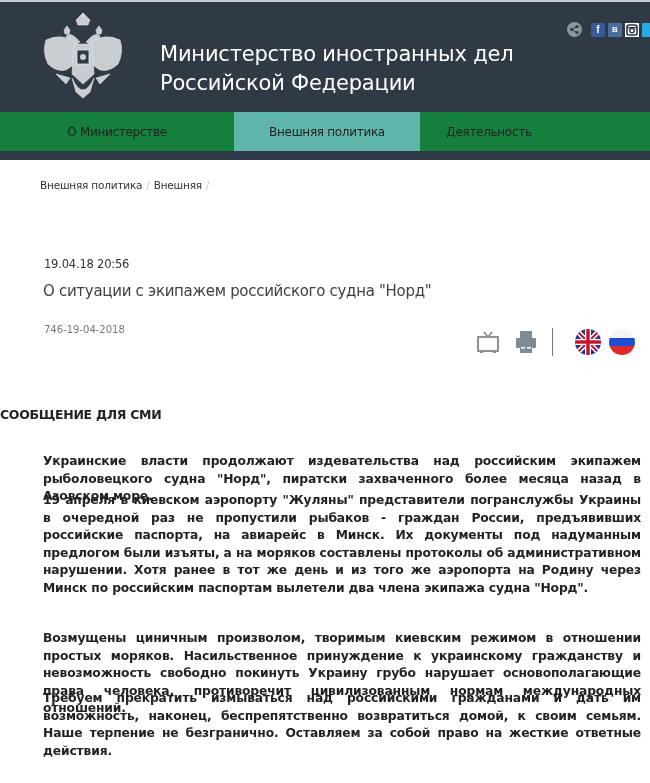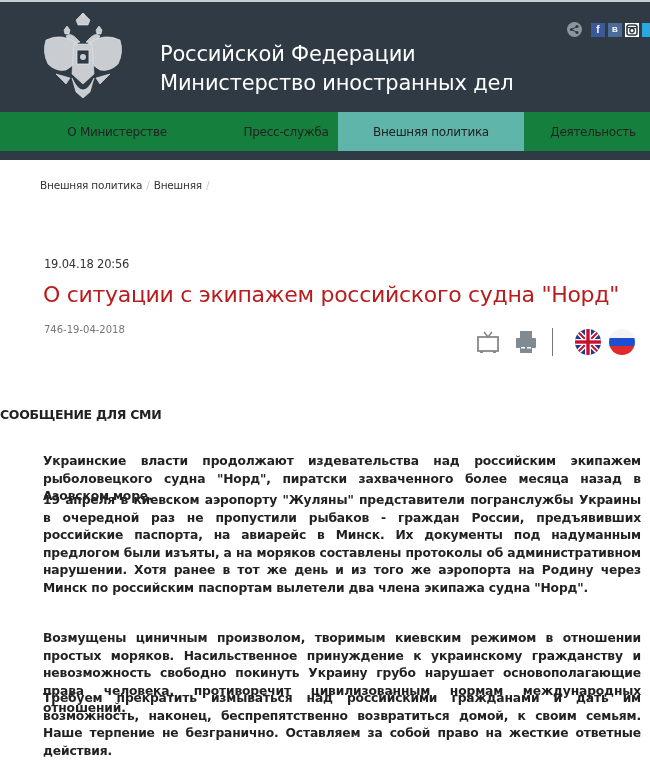--- a/index.html
+++ b/index.html
@@ -16,21 +16,21 @@
 
   .nav { position: absolute; left: 0; top: 112px; width: 650px; height: 39px; background: #15803d; display: flex; }
   .nav-item { height: 39px; display: flex; align-items: center; justify-content: center; font-size: 12px; color: #222; font-family: "DejaVu Sans", sans-serif; letter-spacing: -0.3px; }
   .nav-item.active { background: #5fb5a9; }
   .navbar-bottom { position: absolute; left: 0; top: 151px; width: 650px; height: 9px; background: #2f3a44; }
 
   .breadcrumb { position: absolute; left: 40px; top: 179px; font-size: 10.5px; color: #333; display: flex; gap: 4px; letter-spacing: -0.2px; }
   .breadcrumb .sep { color: #c8c8c8; }
 
   .date { position: absolute; left: 44px; top: 257px; font-size: 11.5px; color: #333; letter-spacing: -0.2px; }
-  .headline { position: absolute; left: 43px; top: 282px; font-size: 22px; color: #b91c1c; letter-spacing: -0.3px; }
+  .headline { position: absolute; left: 43px; top: 282px; font-size: 15px; color: #404040; letter-spacing: -0.3px; }
   .doc-id { position: absolute; left: 44px; top: 324px; font-size: 10px; color: #777; }
 
   .tools { position: absolute; left: 476px; top: 328px; display: flex; align-items: center; }
   .tool { width: 24px; height: 26px; display: flex; align-items: center; justify-content: center; }
   .divider { width: 1px; height: 28px; background: #777; margin: 0 22px 0 14px; }
   .flag { width: 26px; height: 26px; border-radius: 50%; overflow: hidden; margin-right: 8px; }
 
   .press-head { position: absolute; left: 0; width: 650px; top: 407px; text-align: left; font-size: 12.5px; font-weight: bold; color: #222; letter-spacing: -0.3px; }
 
   .body-text { position: absolute; left: 43px; width: 598px; font-size: 12.3px; line-height: 17.6px; color: #222; text-align: justify; letter-spacing: -0.15px; font-weight: bold; }
@@ -68,22 +68,22 @@
 
         <path d="M20 62 L34 66 L30 72 Z"></path>
         <path d="M74 62 L60 66 L64 72 Z"></path>
       </g>
       <rect x="41" y="38" width="12" height="14" fill="#2f3a44" stroke="#e6e8ea" stroke-width="0.8"></rect>
       <circle cx="47" cy="45" r="3" fill="#c9cdd1"></circle>
     </svg>
   </div>
 
   <div class="site-title">
+    <div>Министерство иностранных дел</div>
     <div>Российской Федерации</div>
-    <div>Министерство иностранных дел</div>
   </div>
 
   <div class="social">
     <span class="share">
       <svg width="15" height="15" viewBox="0 0 15 15">
         <circle cx="7.5" cy="7.5" r="7.5" fill="#8d949b"></circle>
         <circle cx="4.5" cy="7.5" r="1.6" fill="#2f3a44"></circle>
         <circle cx="10" cy="4.5" r="1.6" fill="#2f3a44"></circle>
         <circle cx="10" cy="10.5" r="1.6" fill="#2f3a44"></circle>
         <path d="M4.5 7.5 L10 4.5 M4.5 7.5 L10 10.5" stroke="#2f3a44" stroke-width="1"></path>
@@ -97,21 +97,20 @@
         <circle cx="6" cy="6.5" r="2.2" fill="none" stroke="#2f3a44" stroke-width="1.4"></circle>
         <rect x="1" y="3" width="10" height="1.2" fill="#2f3a44"></rect>
       </svg>
     </span>
     <span class="sq" style="background:#2aa9e0;width:8px"></span>
   </div>
 </header>
 
 <nav class="nav">
   <div class="nav-item" style="width:234px">О Министерстве</div>
-  <div class="nav-item" style="width:104px">Пресс-служба</div>
   <div class="nav-item active" style="width:186px">Внешняя политика</div>
   <div class="nav-item" style="width:126px;padding-left:12px">Деятельность</div>
 </nav>
 <div class="navbar-bottom"></div>
 
 <div class="breadcrumb">
   <span>Внешняя политика</span>
   <span class="sep">/</span>
   <span>Внешняя</span>
   <span class="sep">/</span>

